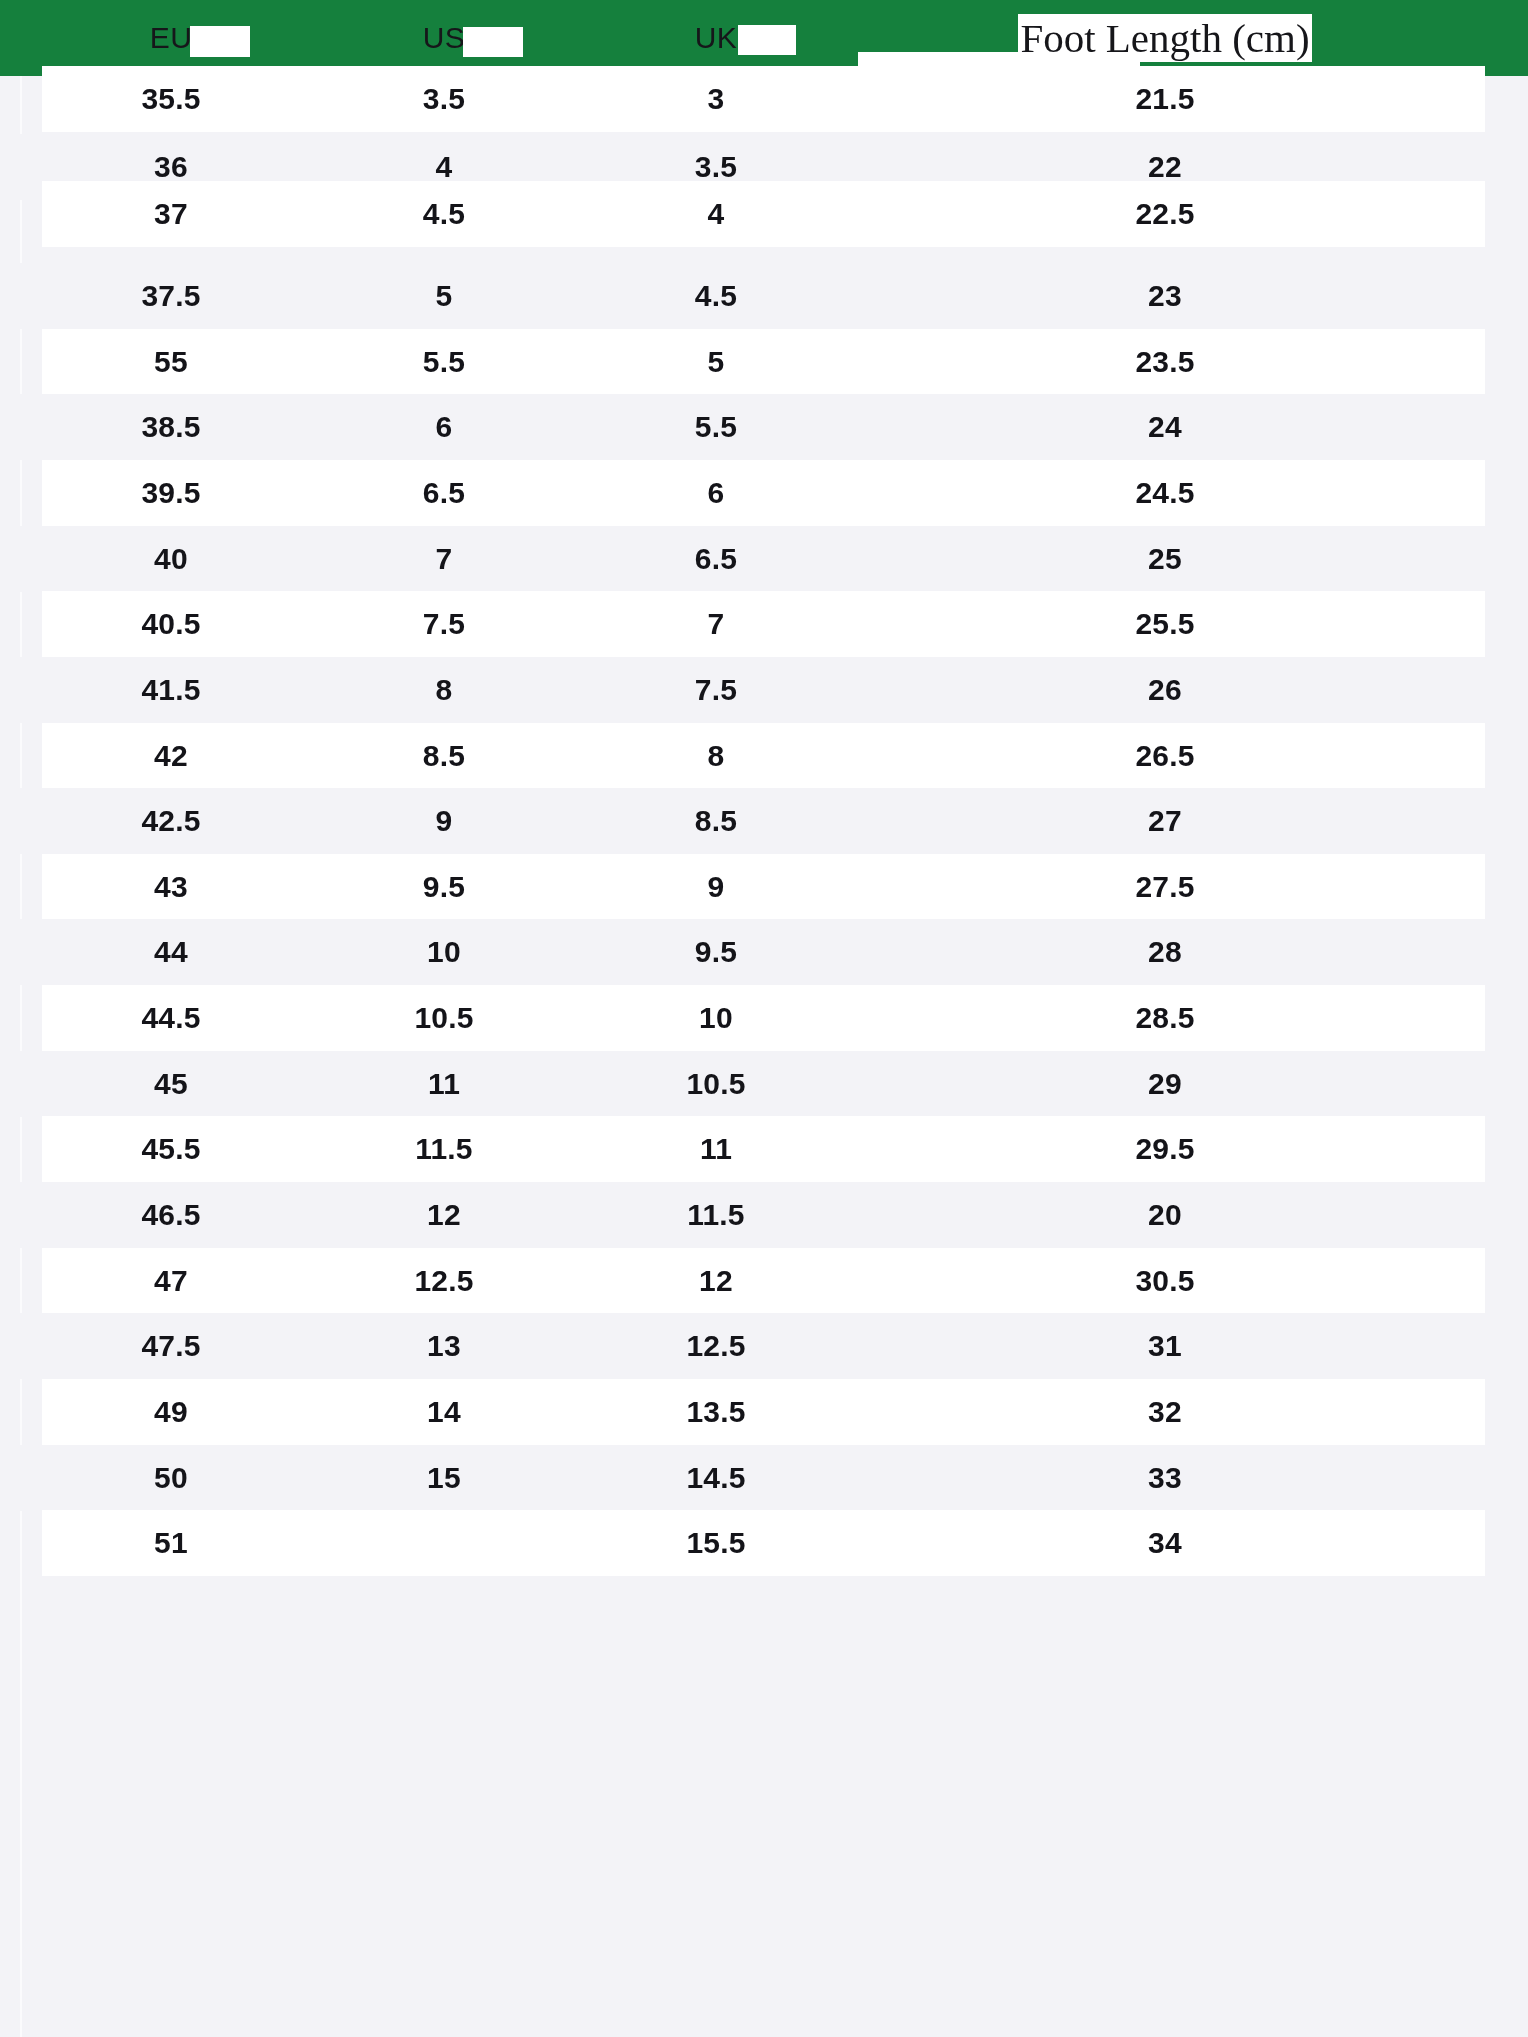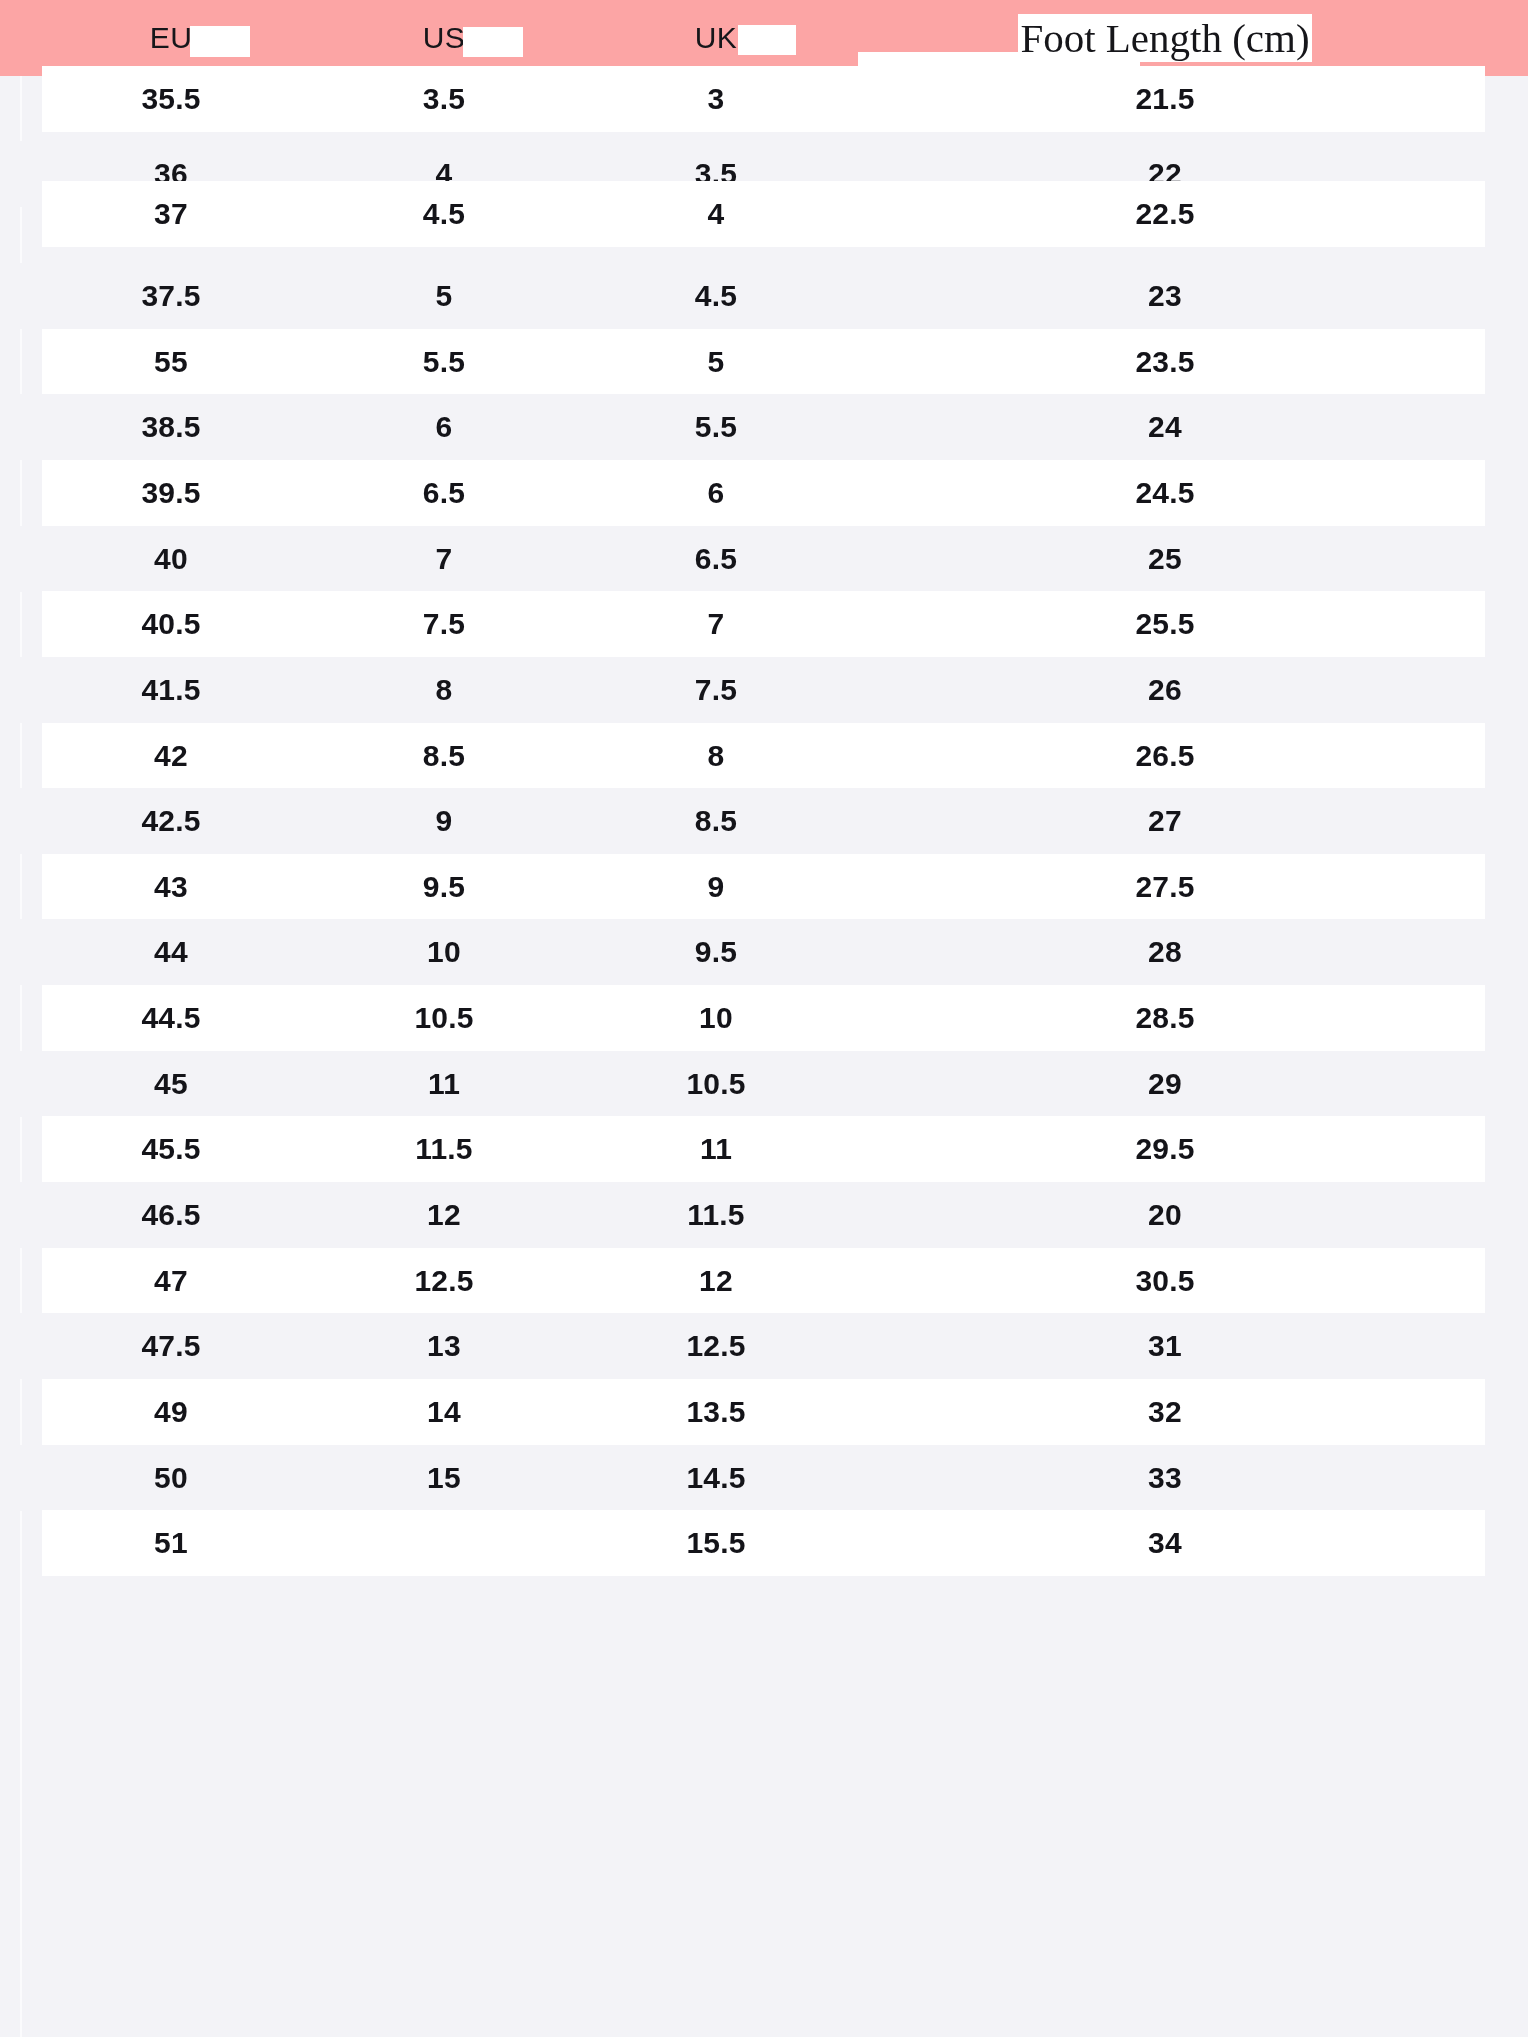--- a/index.html
+++ b/index.html
@@ -36,21 +36,21 @@
     pointer-events: none;
   }
 
   
   .head-row {
     position: absolute;
     left: 0;
     top: 0;
     width: 1528px;
     height: 76px;
-    background: #fca5a5;
+    background: #15803d;
   }
   .head-cell {
     position: absolute;
     top: 0;
     height: 76px;
     display: flex;
     align-items: center;
     justify-content: center;
     white-space: nowrap;
   }
@@ -148,21 +148,21 @@
   </div>
 
   <div id="rows-host">
       <div class="row odd" style="top: 66px;">
         <div class="band"></div>
         <div class="cell col-0">35.5</div>
         <div class="cell col-1">3.5</div>
         <div class="cell col-2">3</div>
         <div class="cell col-3">21.5</div>
       </div>
-      <div class="row even" style="top: 141px;">
+      <div class="row even" style="top: 134px;">
         <div class="band"></div>
         <div class="cell col-0">36</div>
         <div class="cell col-1">4</div>
         <div class="cell col-2">3.5</div>
         <div class="cell col-3">22</div>
       </div>
       <div class="row odd" style="top: 181px;">
         <div class="band"></div>
         <div class="cell col-0">37</div>
         <div class="cell col-1">4.5</div>

